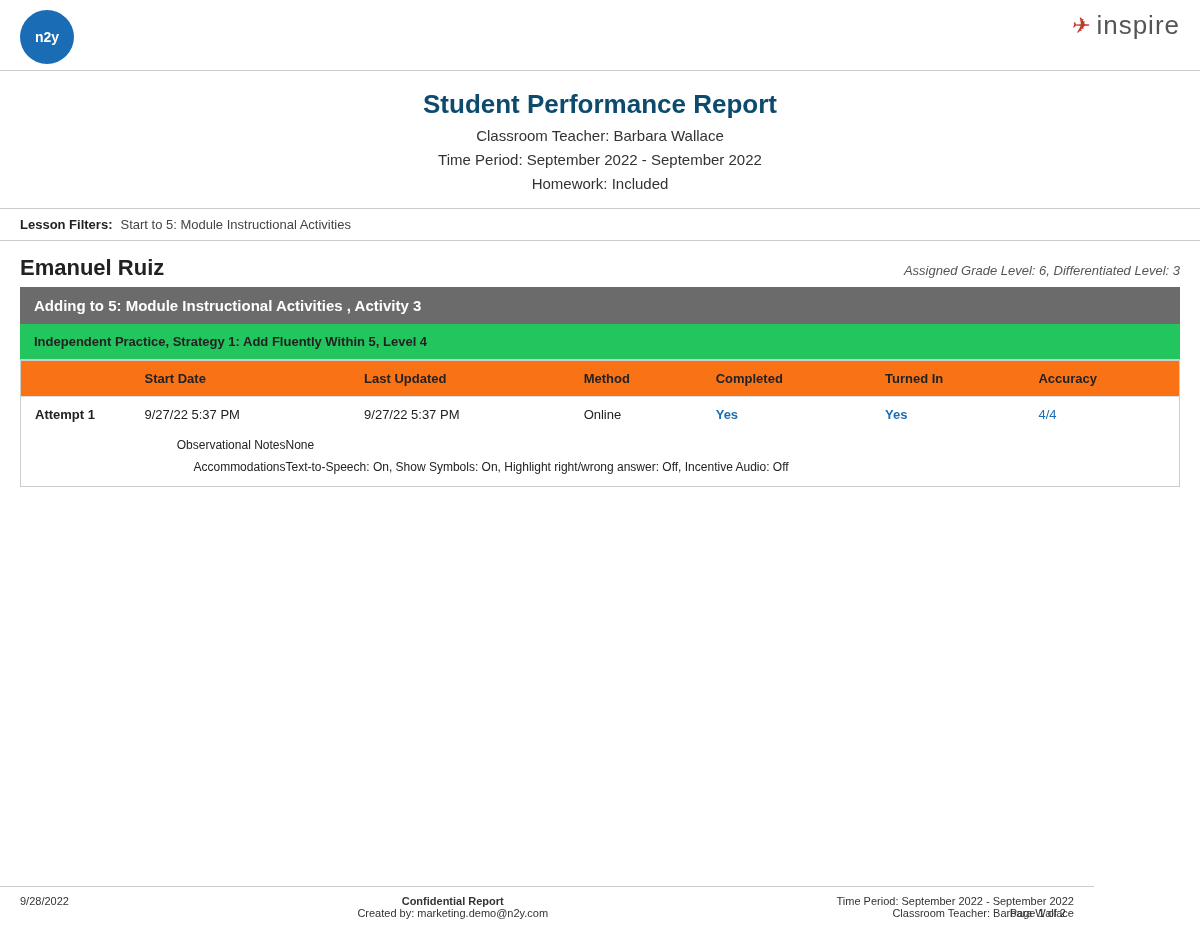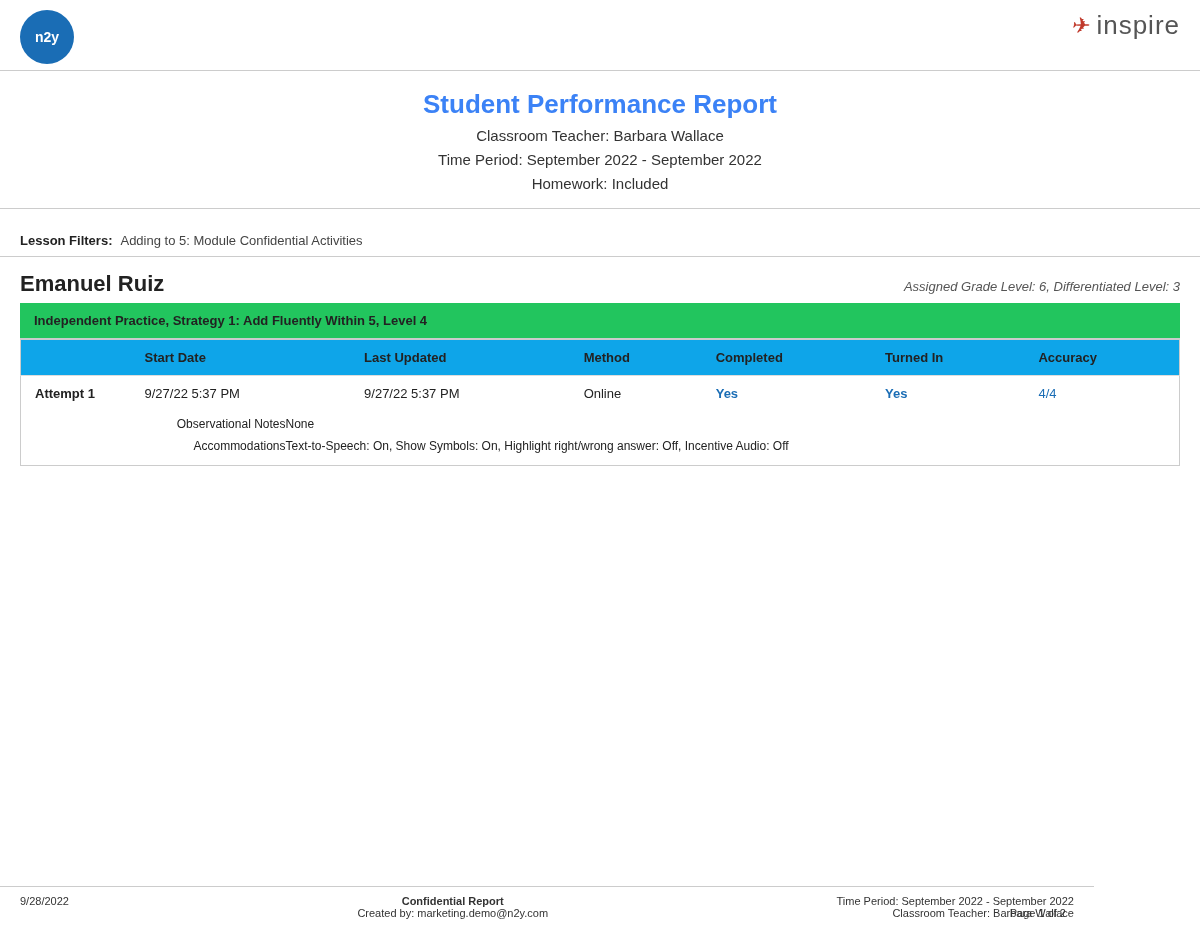--- a/index.html
+++ b/index.html
@@ -58,38 +58,37 @@
     
     .report-header {
       text-align: center;
       padding: 18px 20px 12px;
       border-bottom: 1px solid #ccc;
     }
 
     .report-title {
       font-size: 26px;
       font-weight: bold;
-      color: #3b82f6;
+      color: #0c4a6e;
       margin-bottom: 4px;
     }
 
     .report-subtitle {
       font-size: 15px;
       color: #333;
       line-height: 1.6;
     }
 
     
     .lesson-filters {
       display: flex;
       align-items: flex-start;
       padding: 8px 20px;
       border-bottom: 1px solid #ccc;
       gap: 8px;
-      margin-top: 16px;
     }
 
     .filter-label {
       font-weight: bold;
       font-size: 13px;
       flex-shrink: 0;
     }
 
     .filter-value {
       font-size: 13px;
@@ -183,21 +182,21 @@
       text-align: right;
     }
 
     .outer-table {
       width: 100%;
       border: 1px solid #ccc;
       border-collapse: collapse;
     }
 
     .outer-table .thead-row th {
-      background: #0ea5e9;
+      background: #f97316;
       border-bottom: 1px solid #ddd;
       padding: 10px 14px;
       font-weight: bold;
       text-align: left;
     }
 
     .outer-table .data-row td {
       padding: 10px 14px;
       vertical-align: top;
       border-bottom: none;
@@ -236,30 +235,31 @@
   <div class="report-title">Student Performance Report</div>
   <div class="report-subtitle">
     <div>Classroom Teacher: Barbara Wallace</div>
     <div>Time Period: September 2022 - September 2022</div>
     <div>Homework: Included</div>
   </div>
 </div>
 
 <div class="lesson-filters">
   <span class="filter-label">Lesson Filters:</span>
-  <span class="filter-value">Adding to 5: Module Confidential Activities</span>
+  <span class="filter-value">Start to 5: Module Instructional Activities</span>
 </div>
 
 <div class="main-content">
 
   <div class="student-row">
     <span class="student-name">Emanuel Ruiz</span>
     <span class="grade-info">Assigned Grade Level: 6, Differentiated Level: 3</span>
   </div>
 
+  <div class="activity-header">Adding to 5: Module Instructional Activities , Activity 3</div>
 
   <div class="sub-activity-header">Independent Practice, Strategy 1: Add Fluently Within 5, Level 4</div>
 
   <table class="outer-table">
     <thead>
       <tr class="thead-row">
         <th style="width:110px;"></th>
         <th>Start Date</th>
         <th>Last Updated</th>
         <th>Method</th>

